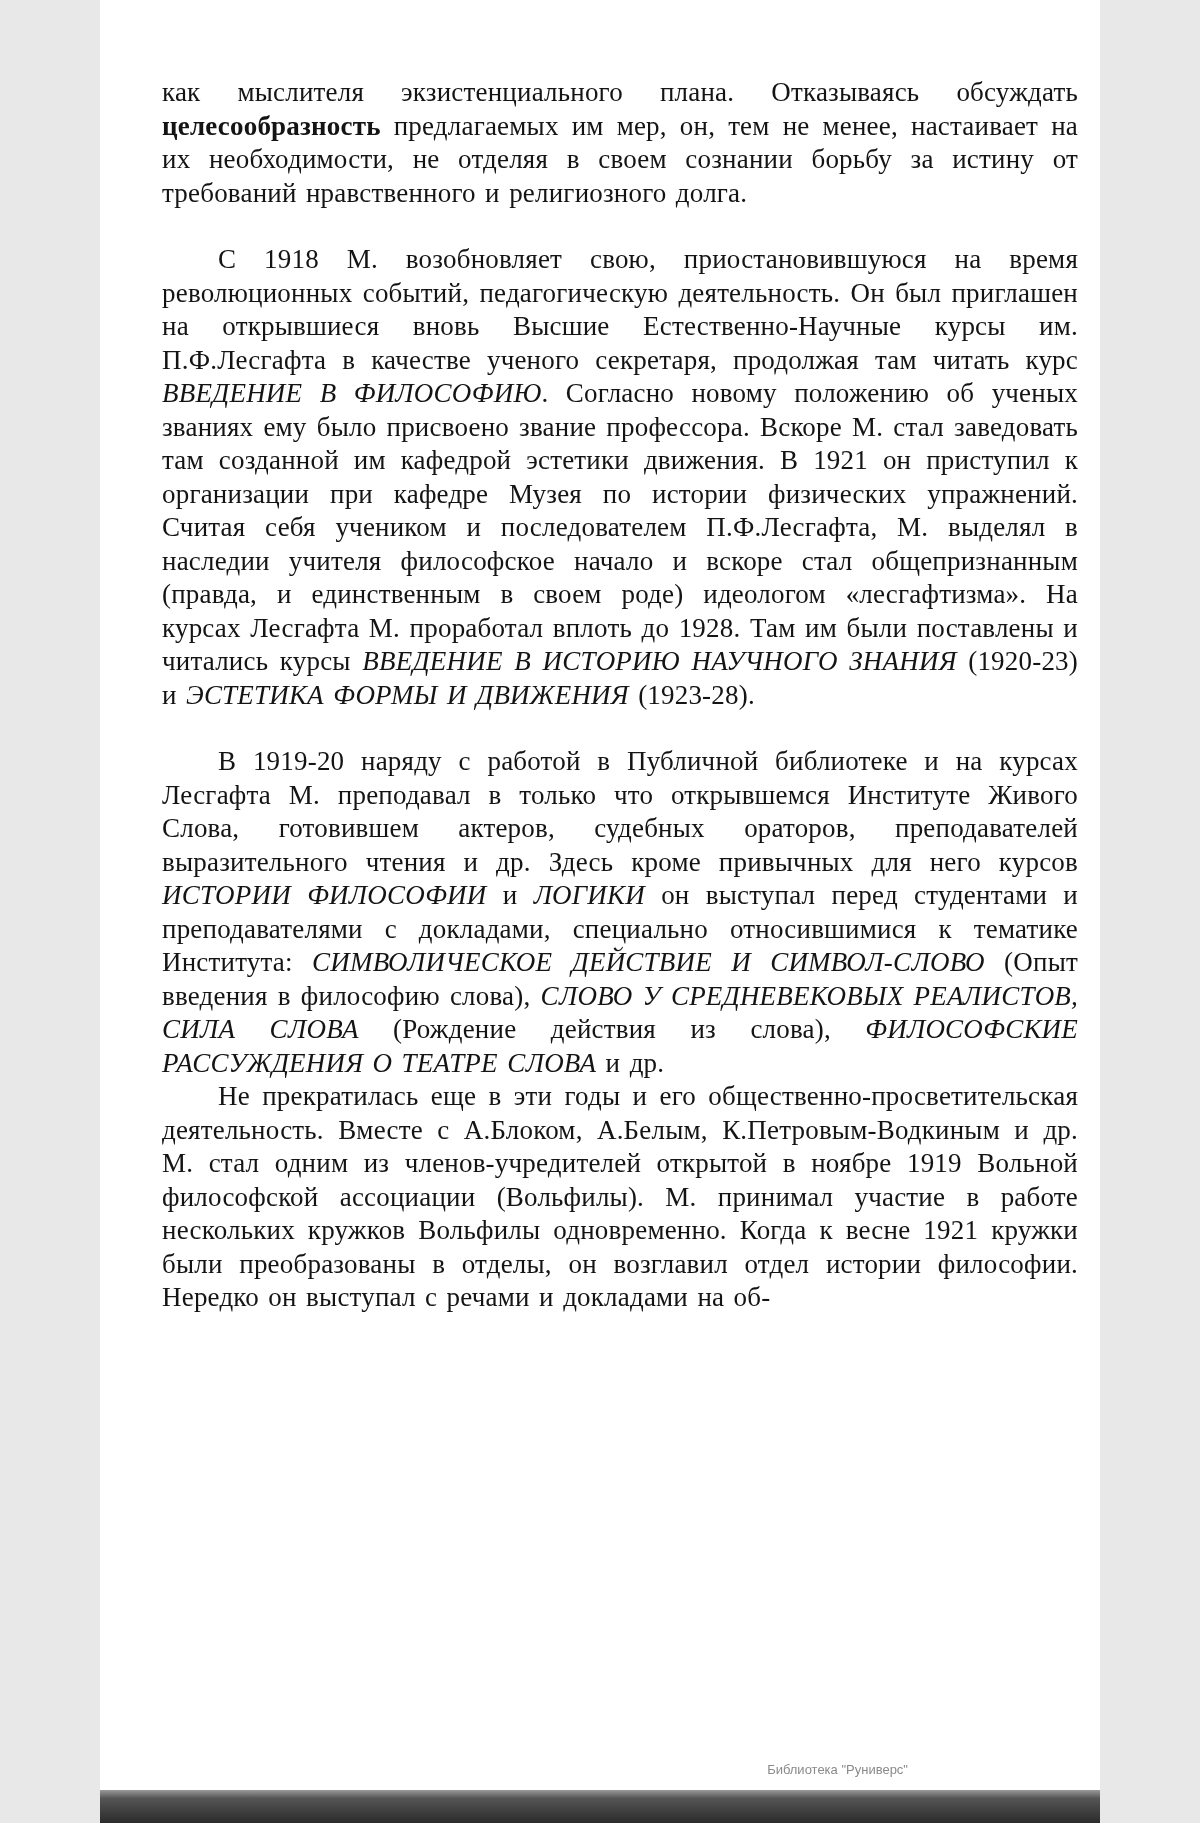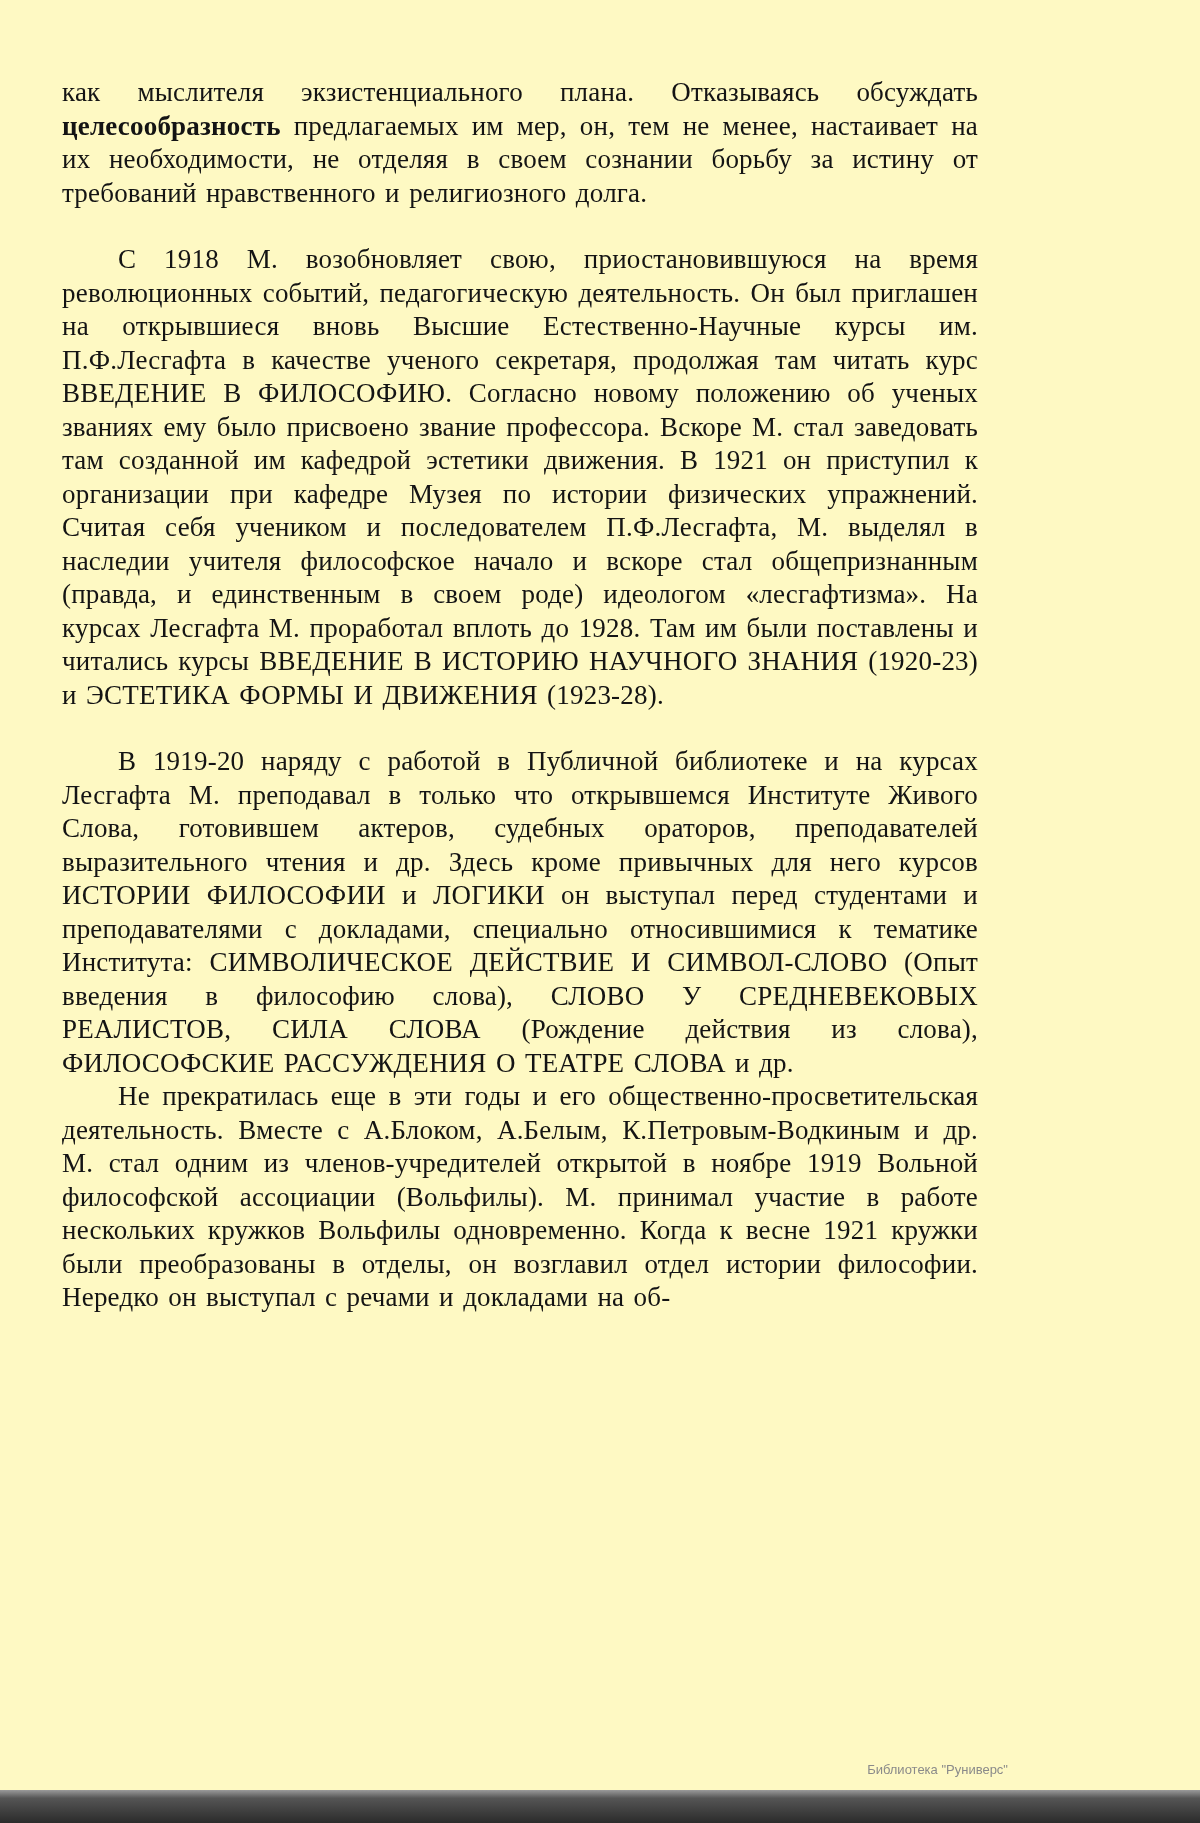--- a/index.html
+++ b/index.html
@@ -1,23 +1,23 @@
 <!DOCTYPE html>
 <html><head>
 <meta charset="utf-8">
 <style>
   html, body { margin: 0; padding: 0; }
   body { background: #e8e8e8; }
 
   .page {
     position: relative;
-    width: 1200px;
+    width: 1000px;
     height: 1823px;
     margin: 0 auto;
-    background: #fef9c3;
+    background: #ffffff;
     overflow: hidden;
     font-family: "Liberation Serif", "DejaVu Serif", serif;
   }
 
   .text-block {
     position: absolute;
     left: 62px;
     top: 76px;
     width: 916px;
     font-size: 27px;
@@ -26,21 +26,21 @@
     text-align: justify;
     word-spacing: 0.09em;
     letter-spacing: 0.2px;
   }
 
   .para { margin: 0; }
   .para.space-before { margin-top: 33px; }
   .para.indent { text-indent: 56px; }
 
   .r-bold { font-weight: 700; }
-  .r-italic { }
+  .r-italic { font-style: italic; }
 
   .footer-credit {
     position: absolute;
     top: 1762px;
     right: 192px;
     font-family: "Liberation Sans", "DejaVu Sans", sans-serif;
     font-size: 13px;
     color: #8a8a8a;
     white-space: nowrap;
   }

